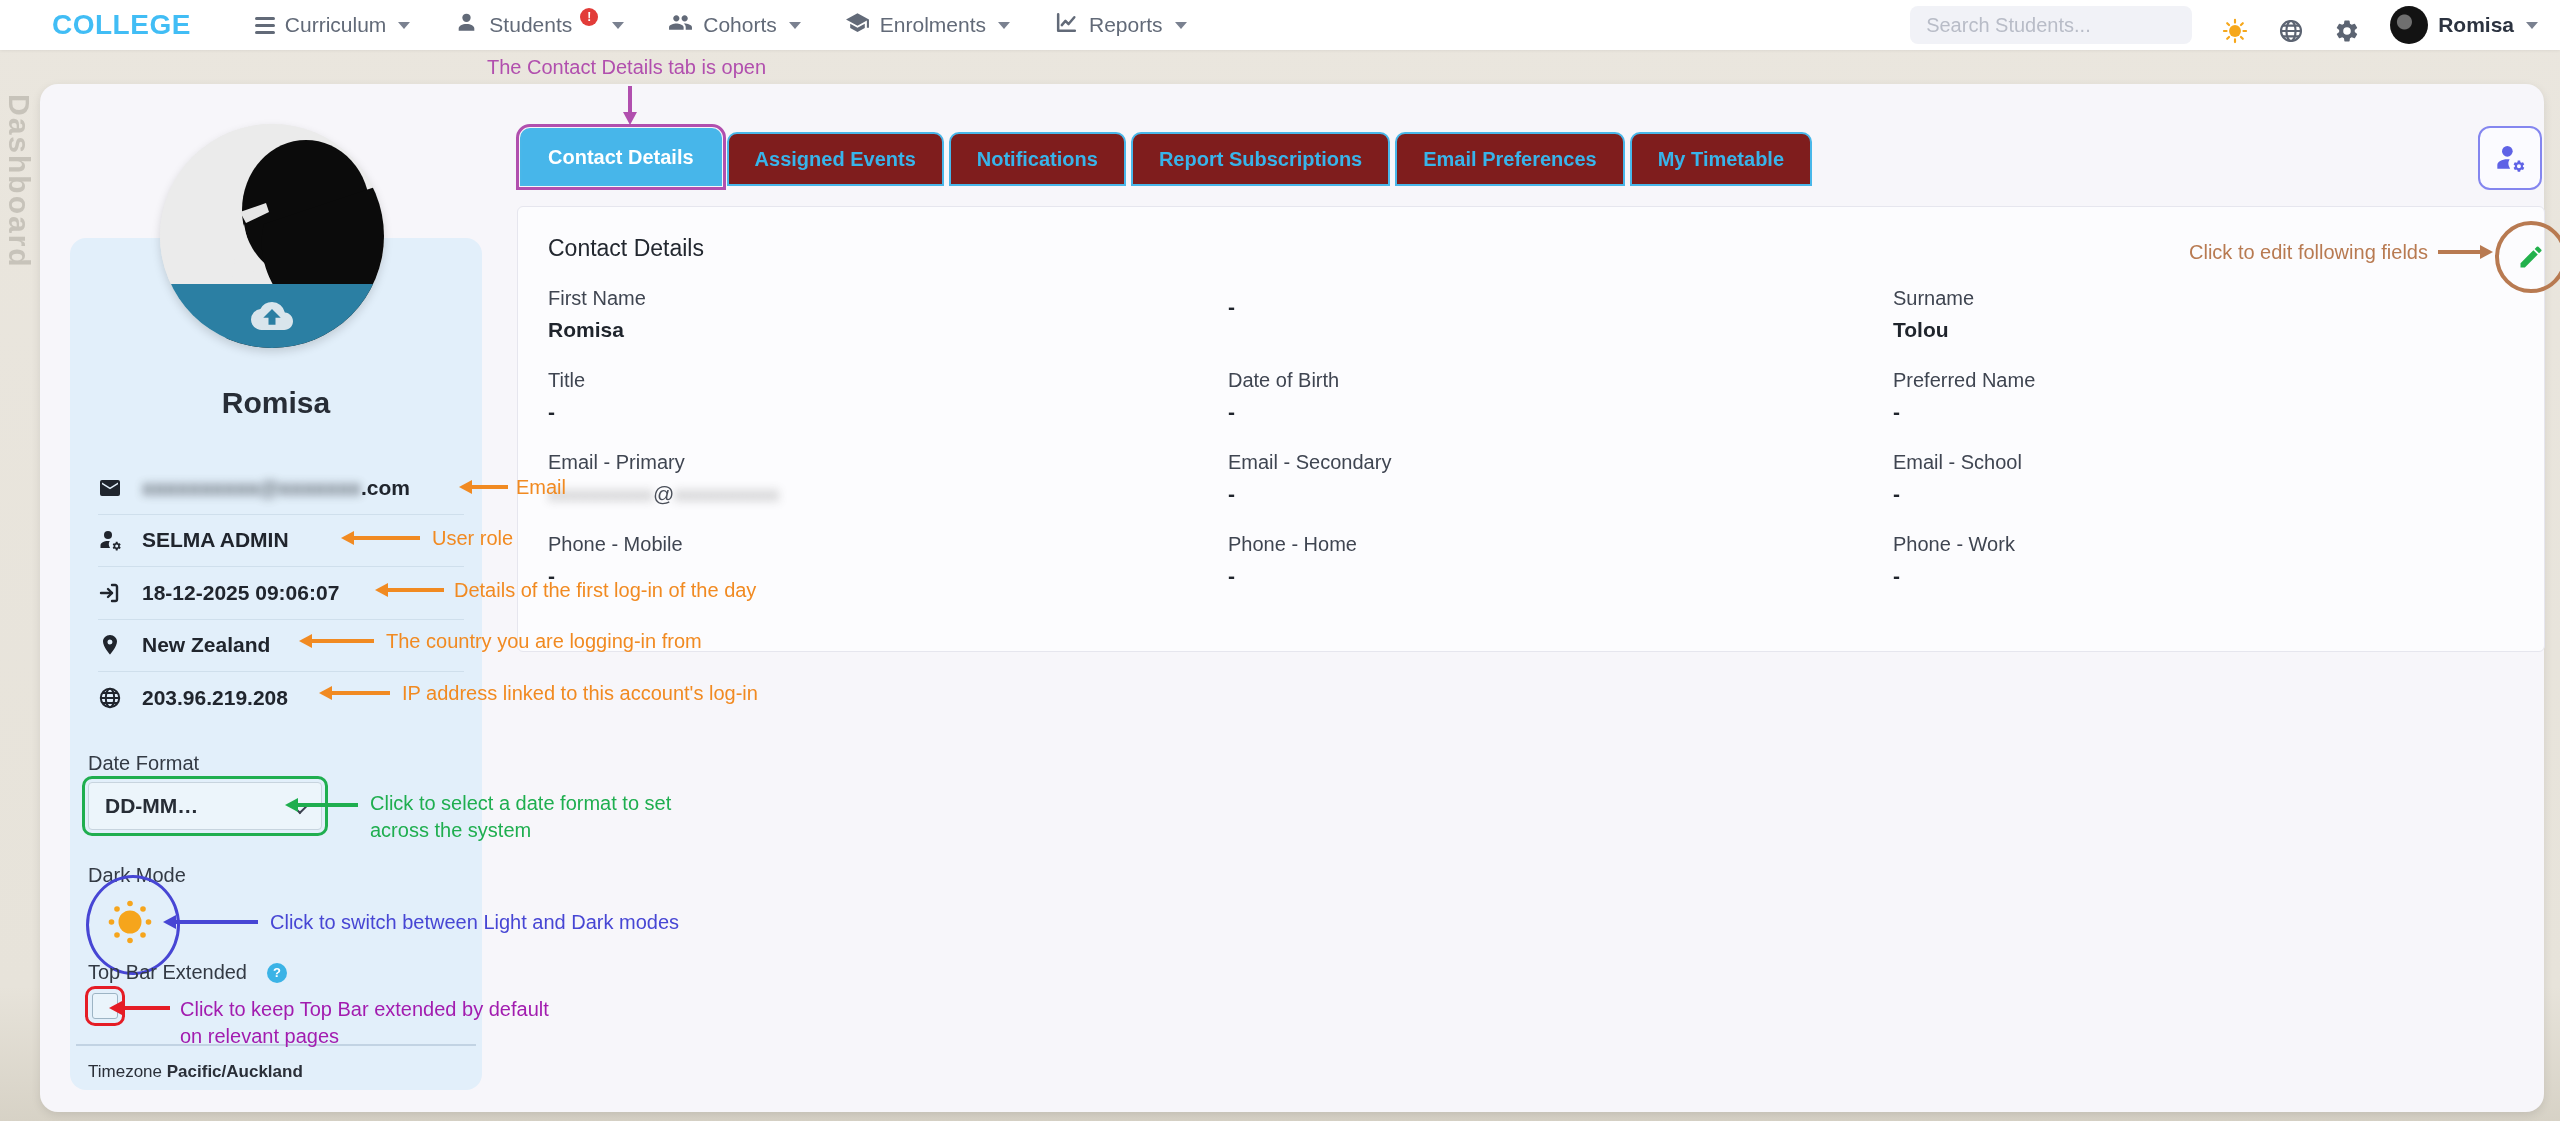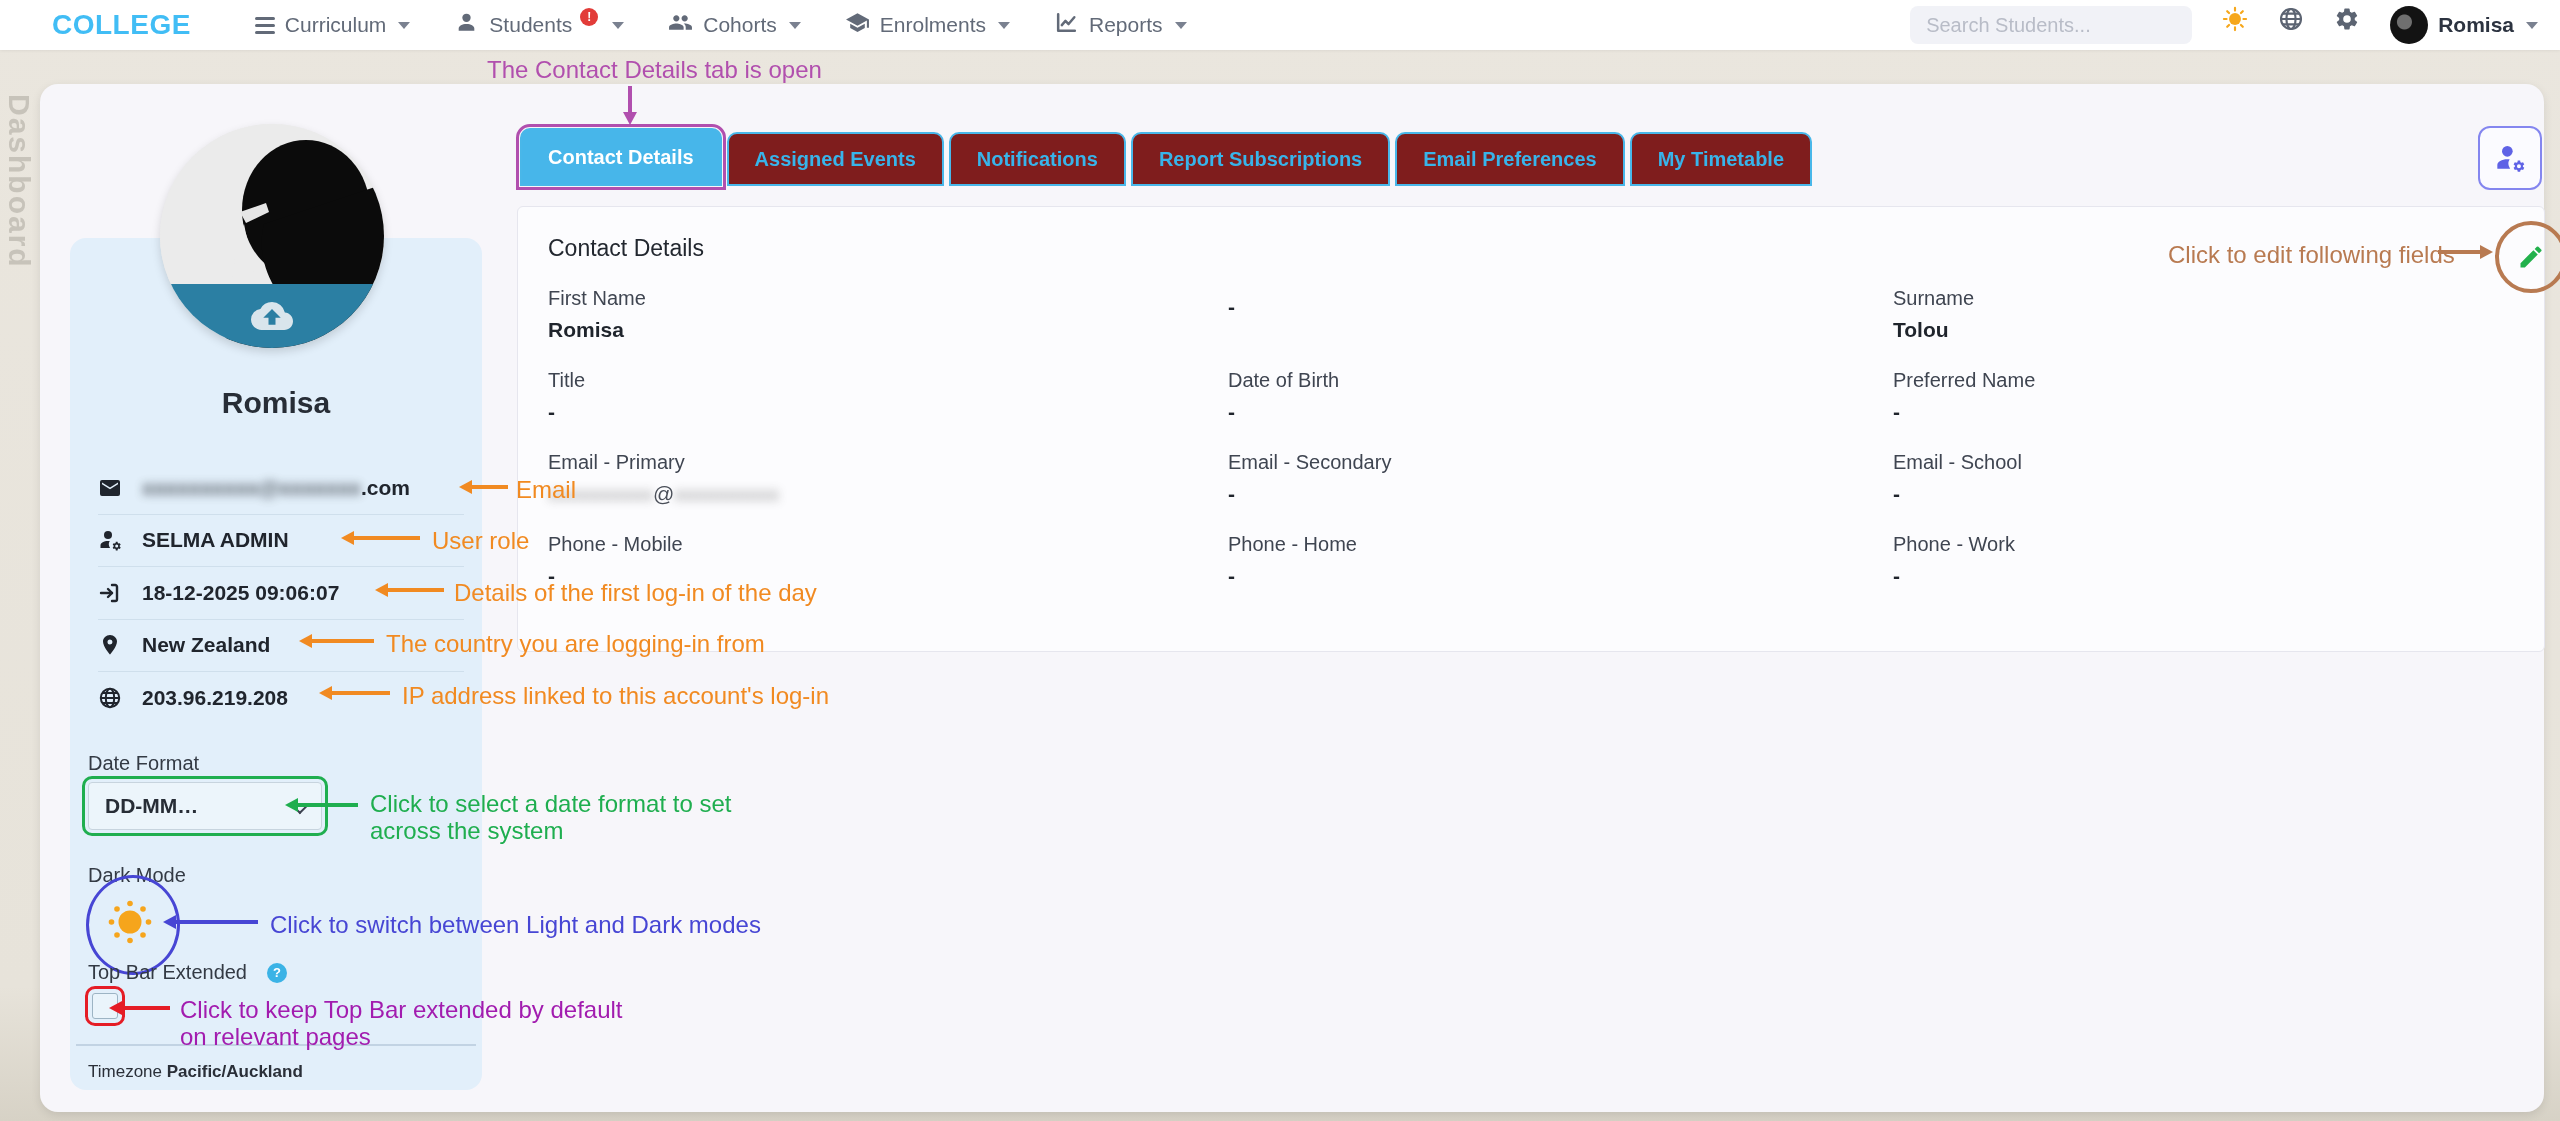--- a/index.html
+++ b/index.html
@@ -11,21 +11,21 @@
   .logo{margin-left:52px;font-size:28px;font-weight:800;color:#41bdf5;letter-spacing:.5px;cursor:pointer;}
   .navitems{display:flex;align-items:center;gap:44px;margin-left:64px;color:#626a78;font-size:21px;}
   .navitem{display:flex;align-items:center;gap:10px;cursor:pointer;position:relative;}
   .navitem svg{width:25px;height:25px;}
   .caret{width:0;height:0;border-left:6px solid transparent;border-right:6px solid transparent;
          border-top:7px solid #7a8190;margin-left:2px;}
   .burger{display:inline-flex;flex-direction:column;gap:4px;}
   .burger span{width:20px;height:3px;background:#626a78;border-radius:2px;}
   .badge{position:relative;top:-8px;left:-2px;display:inline-flex;align-items:center;justify-content:center;
          width:18px;height:18px;border-radius:50%;background:#e23c39;color:#fff;font-size:12px;font-weight:bold;}
-  .navright{margin-left:auto;display:flex;align-items:flex-start;gap:30px;margin-right:22px;}
+  .navright{margin-left:auto;display:flex;align-items:flex-end;gap:30px;margin-right:22px;}
   .search{width:250px;height:38px;background:#f1f2f7;border:none;border-radius:8px;padding:0 16px;
           font-size:20px;color:#4b515d;outline:none;font-family:inherit;}
   .search::placeholder{color:#b8bcc7;}
   .navicon{width:26px;height:26px;color:#5c6472;cursor:pointer;}
   .navicon.sun{color:#f6a71b;}
   .nav-avatar{width:38px;height:38px;border-radius:50%;cursor:pointer;
               background:radial-gradient(circle at 38% 42%, #6f6f6f 0 7px, #131313 8px);}
   .nav-user{display:flex;align-items:center;gap:10px;color:#2c3340;font-size:21px;font-weight:bold;cursor:pointer;}
   
   .vlabel{position:absolute;left:2px;top:94px;writing-mode:vertical-rl;color:#c7c3ba;
@@ -85,21 +85,21 @@
   .ctitle{position:absolute;left:30px;top:28px;font-size:23px;color:#22272f;}
   .cgrid{position:absolute;left:30px;top:80px;right:30px;display:grid;
          grid-template-columns:680px 665px auto;grid-auto-rows:82px;}
   .cell .lab{font-size:20px;color:#3f4551;}
   .cell .val{margin-top:8px;font-size:21px;font-weight:bold;color:#1f242c;}
   .editring{position:absolute;left:2455px;top:137px;width:64px;height:64px;border:4px solid #b87a51;
             border-radius:50%;display:flex;align-items:center;justify-content:center;}
   .editbtn{width:40px;height:40px;border-radius:50%;display:flex;align-items:center;justify-content:center;cursor:pointer;}
   .editbtn svg{width:28px;height:28px;color:#22b14c;}
   
-  .ann{position:absolute;font-size:24px;white-space:nowrap;z-index:30;pointer-events:none;}
+  .ann{position:absolute;font-size:20px;white-space:nowrap;z-index:30;pointer-events:none;}
   .ann.multi{white-space:normal;line-height:27px;}
   .a-magenta{--c:#b14fae;color:#b14fae;}
   .a-orange{--c:#f18a21;color:#f18a21;}
   .a-green{--c:#1fae4f;color:#1fae4f;}
   .a-indigo{--c:#4746d4;color:#4746d4;}
   .a-red{--c:#e51c25;color:#a21caf;}
   .a-brown{--c:#b87a51;color:#b87a51;}
   .arrowL,.arrowR{position:absolute;height:4px;background:var(--c);z-index:30;}
   .arrowL::before{content:"";position:absolute;right:100%;top:50%;transform:translateY(-50%);
         border-top:7px solid transparent;border-bottom:7px solid transparent;border-right:13px solid var(--c);}

